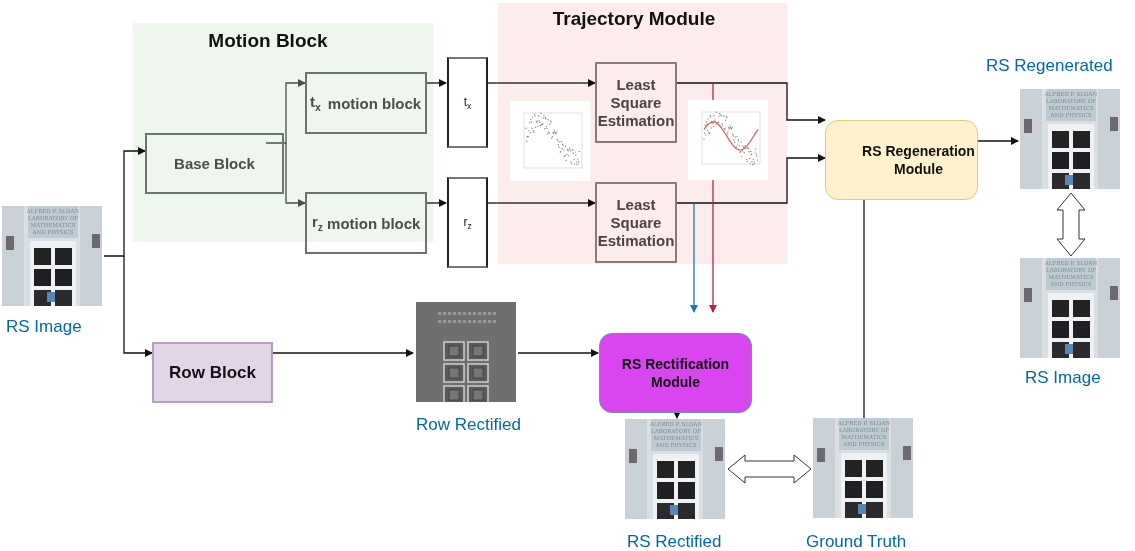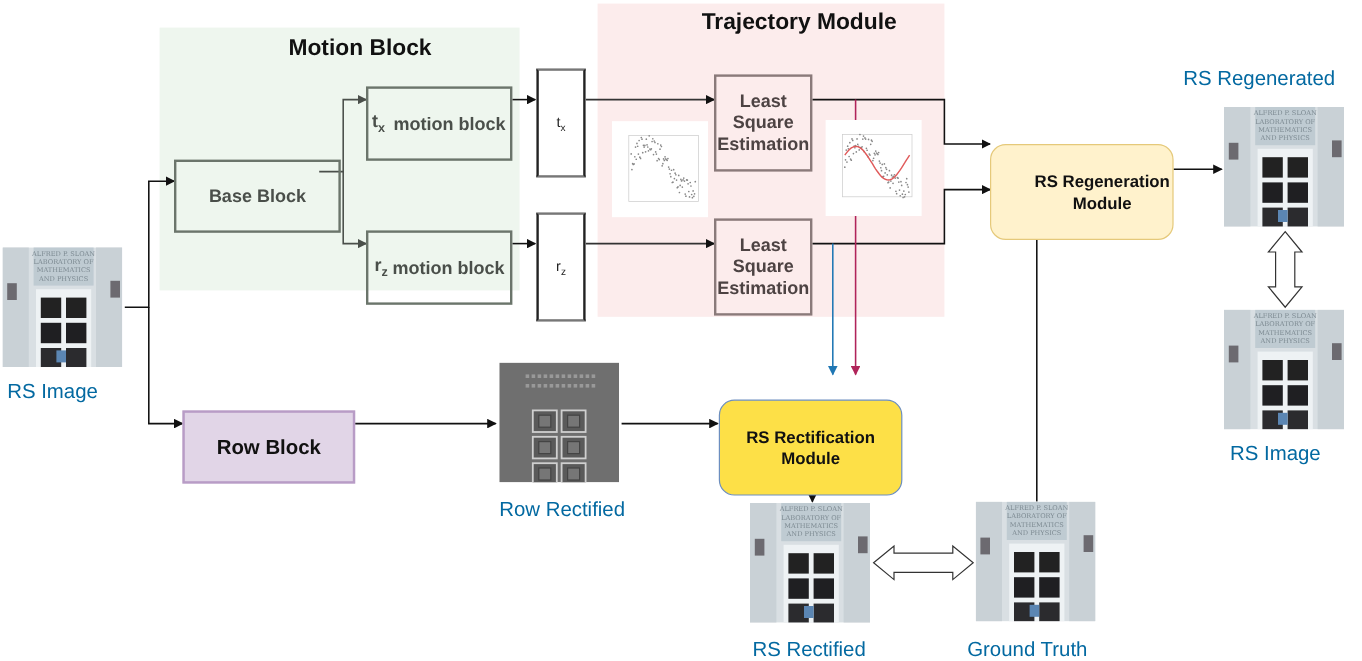--- a/index.html
+++ b/index.html
@@ -1,19 +1,19 @@
 <!DOCTYPE html>
 <html><head>
 <meta charset="utf-8">
 <style>
   html, body { margin:0; padding:0; background:#ffffff; }
   body { width:1135px; height:551px; position:relative; overflow:hidden; font-family:"Liberation Sans", sans-serif; }
   .abs { position:absolute; box-sizing:border-box; }
   .group-bg { position:absolute; }
-  .group-title { position:absolute; font-weight:bold; font-size:19px; color:#111; text-align:center;margin-left:32px; }
+  .group-title { position:absolute; font-weight:bold; font-size:19px; color:#111; text-align:center; }
   .box { position:absolute; box-sizing:border-box; display:flex; align-items:center; justify-content:center; text-align:center;margin-top:20px; }
   .gbox { border:2px solid #6b756b; background:transparent; color:#4a4f4a; font-weight:bold; font-size:15px; }
   .lbox { border:2px solid #8a7a7a; color:#4d4343; font-weight:bold; font-size:15px; line-height:18px; }
   .vbox { border:2px solid #222; border-top-color:#777; border-bottom-color:#777; background:#fff; font-size:12px; color:#222; }
   .caption { position:absolute; font-size:17px; color:#0369a1; white-space:nowrap; }
   .photo { position:absolute; overflow:hidden; }
   svg.wires { position:absolute; left:0; top:0; }
   sub { font-size:0.7em; vertical-align:-0.35em; }
 </style>
 </head>
@@ -294,25 +294,25 @@
         <circle cx="67.0" cy="52.1" r="0.7"></circle>
         <circle cx="67.6" cy="48.9" r="0.7"></circle>
         <circle cx="68.2" cy="53.9" r="0.7"></circle>
         <circle cx="68.8" cy="55.9" r="0.7"></circle>
         <circle cx="69.4" cy="60.1" r="0.7"></circle>
       </g>
     <path id="fitcurve" d="M16.0,29.3L17.4,27.4L18.7,25.8L20.1,24.4L21.4,23.3L22.8,22.6L24.1,22.1L25.4,22.0L26.8,22.2L28.1,22.8L29.5,23.7L30.9,24.9L32.2,26.4L33.5,28.1L34.9,30.0L36.3,32.1L37.6,34.2L39.0,36.4L40.3,38.6L41.6,40.7L43.0,42.7L44.4,44.6L45.7,46.2L47.0,47.6L48.4,48.7L49.8,49.4L51.1,49.9L52.5,50.0L53.8,49.8L55.1,49.2L56.5,48.3L57.9,47.1L59.2,45.6L60.5,43.9L61.9,42.0L63.3,39.9L64.6,37.8L66.0,35.6L67.3,33.4L68.7,31.3L70.0,29.3" fill="none" stroke="#e05a5a" stroke-width="1.2"></path>
   </svg>
 </div>
 
-<div class="box" style="left:152px;top:322px;width:144px;height:61px;background:#e1d5e7;border:2px solid #b89cc6;font-weight:bold;font-size:17px;color:#111;">
+<div class="box" style="left:152px;top:322px;width:121px;height:61px;background:#e1d5e7;border:2px solid #b89cc6;font-weight:bold;font-size:17px;color:#111;">
   <span>Row Block</span>
 </div>
 
-<div class="box" style="left:599px;top:313px;width:153px;height:80px;background:#fde047;border:1.5px solid #6c8ebf;border-radius:13px;flex-direction:column;font-weight:bold;font-size:14px;color:#111;line-height:18px;">
+<div class="box" style="left:599px;top:313px;width:153px;height:80px;background:#d946ef;border:1.5px solid #6c8ebf;border-radius:13px;flex-direction:column;font-weight:bold;font-size:14px;color:#111;line-height:18px;">
   <span>RS Rectification</span>
   <span>Module</span>
 </div>
 
 <div class="box" style="left:825px;top:100px;width:153px;height:80px;background:#fff2cc;border:1.5px solid #e5c97a;border-radius:13px;flex-direction:column;font-weight:bold;font-size:14px;color:#111;line-height:18px;padding-left:34px;">
   <span>RS Regeneration</span>
   <span>Module</span>
 </div>
 
 <div class="photo facade" style="left:2px;top:206px;width:100px;height:100px;"><svg width="100" height="100">

